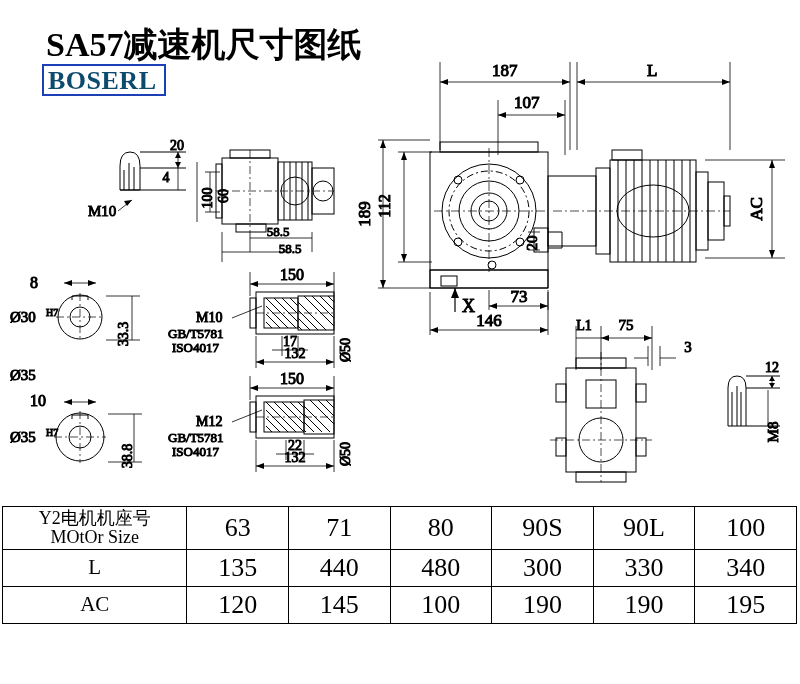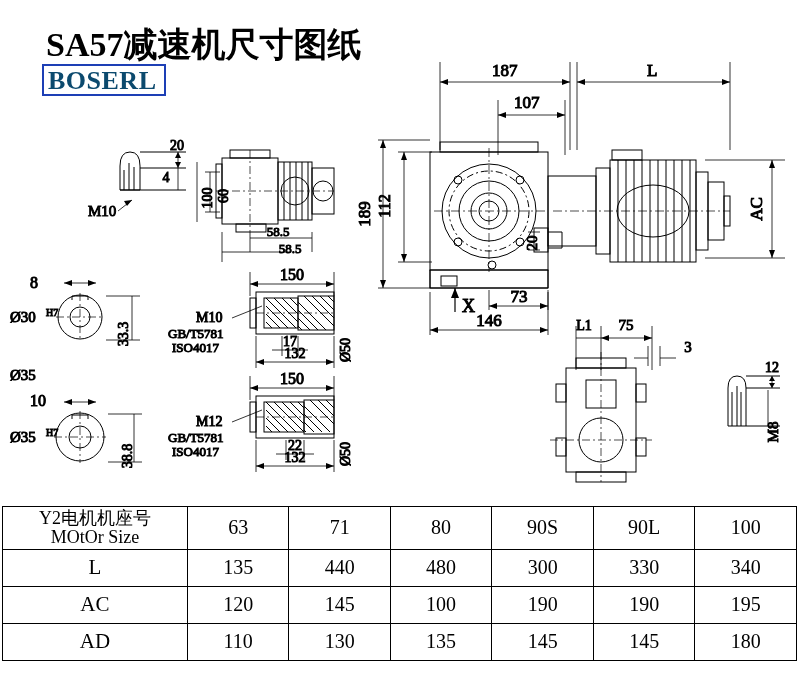--- a/index.html
+++ b/index.html
@@ -37,21 +37,21 @@
   
   .spec-table{
     position:absolute;left:2px;top:506px;
     width:795px;
     border-collapse:collapse;
     font-family:"Liberation Serif",serif;
   }
   .spec-table td{
     border:1px solid #000;
     text-align:center;
-    font-size:20px;
+    font-size:26px;
     height:36px;
     padding:0;
   }
   .spec-table td.rowhead{
     width:172px;
     font-size:21px;
   }
   .spec-table td.rowhead.two{
     line-height:1.05;
     font-size:18px;
@@ -495,23 +495,14 @@
   </tr>
   <tr>
     <td class="rowhead">AC</td>
     <td class="val">120</td>
     <td class="val">145</td>
     <td class="val">100</td>
     <td class="val">190</td>
     <td class="val">190</td>
     <td class="val">195</td>
   </tr>
-  <tr>
-    <td class="rowhead">AD</td>
-    <td class="val">110</td>
-    <td class="val">130</td>
-    <td class="val">135</td>
-    <td class="val">145</td>
-    <td class="val">145</td>
-    <td class="val">180</td>
-  </tr>
 </tbody>
   </table>
 
 </body></html>

